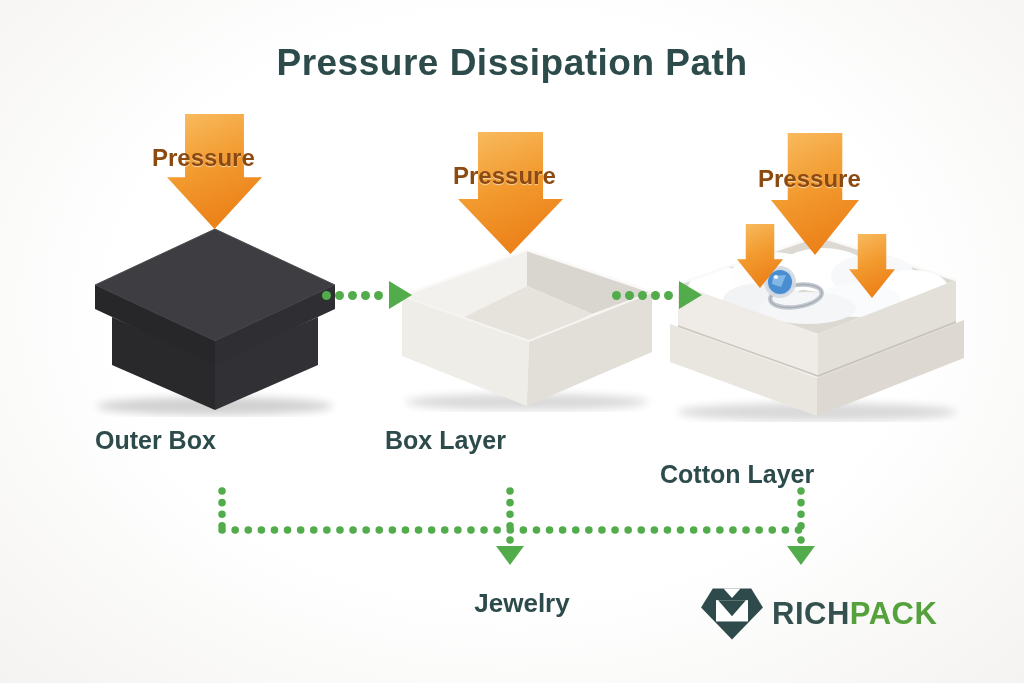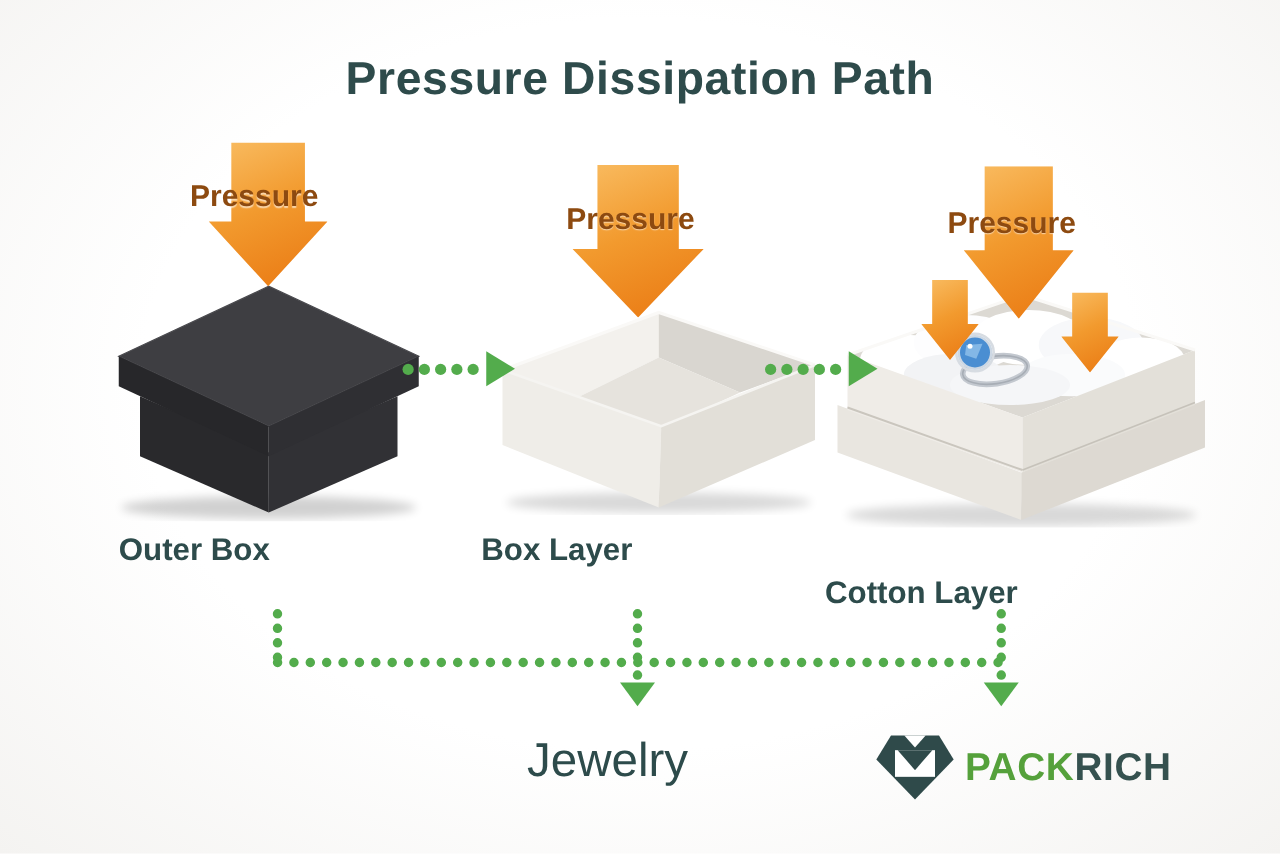--- a/index.html
+++ b/index.html
@@ -39,22 +39,22 @@
   .connector{position:absolute;display:flex;align-items:center;gap:4px;z-index:4;}
   .c1{left:322px;top:281px;}
   .c2{left:612px;top:281px;}
   .connector .dot{width:9px;height:9px;border-radius:50%;background:#53ac4c;}
   .connector .tri{
     width:0;height:0;border-top:14px solid transparent;
     border-bottom:14px solid transparent;border-left:23px solid #53ac4c;margin-left:2px;
   }
   .flow-path{position:absolute;left:170px;top:480px;z-index:3;}
   .jewelry{
-    position:absolute;left:376px;top:588px;width:220px;text-align:center;
-    font-size:38px;font-weight:400;color:#2d4b4b;z-index:4;
+    position:absolute;left:412px;top:588px;width:220px;text-align:center;
+    font-size:26px;font-weight:700;color:#2d4b4b;z-index:4;
   }
   .logo{
     position:absolute;left:700px;top:586px;display:flex;align-items:center;z-index:4;
   }
   .logo .gem{margin-right:8px;}
   .logo .brand{font-size:31px;font-weight:700;letter-spacing:0.5px;line-height:56px;}
   .logo .rich{color:#35514f;}
   .logo .pack{color:#55a13b;}
 </style>
 </head>
@@ -188,17 +188,17 @@
 
   <div class="jewelry">Jewelry</div>
 
   <div class="logo">
     <svg class="gem" width="64" height="56" viewBox="0 0 120 104">
       <polygon points="24,4 96,4 118,40 60,100 2,40" fill="#2f4a4a"></polygon>
       <rect x="30" y="26" width="60" height="40" fill="#ffffff"></rect>
       <polygon points="34,26 60,56 86,26" fill="#2f4a4a"></polygon>
       <polygon points="44,4 76,4 60,22" fill="#ffffff"></polygon>
     </svg>
-    <span class="brand pack">PACK</span>
-      <span class="brand rich">RICH</span>
+    <span class="brand rich">RICH</span>
+      <span class="brand pack">PACK</span>
   </div>
 
 </div>
 
 </body></html>

